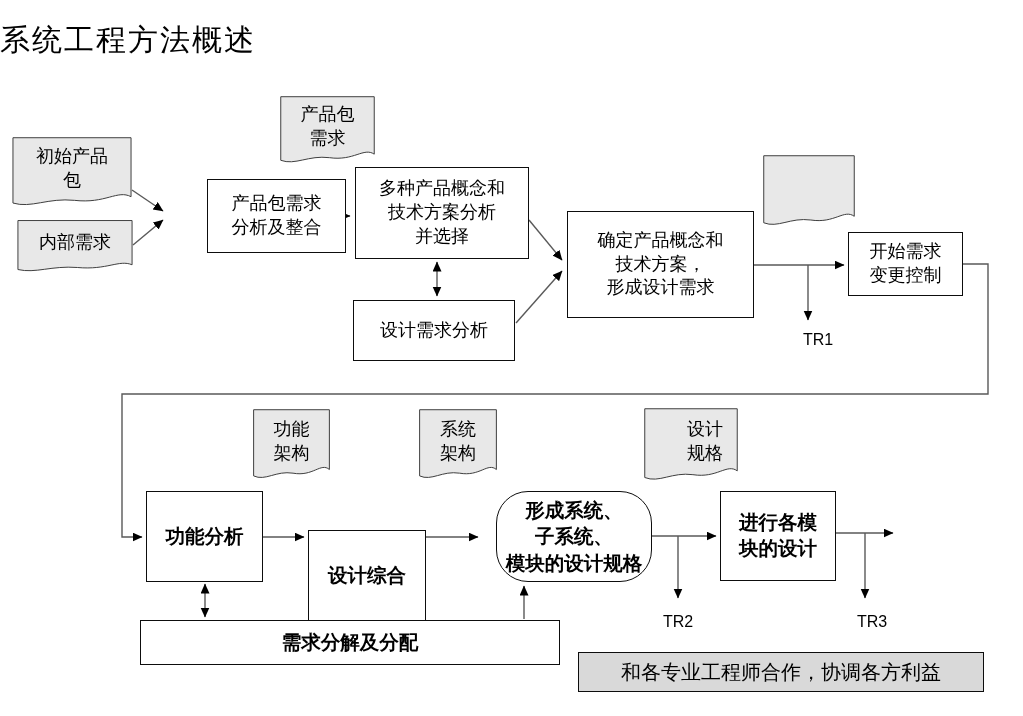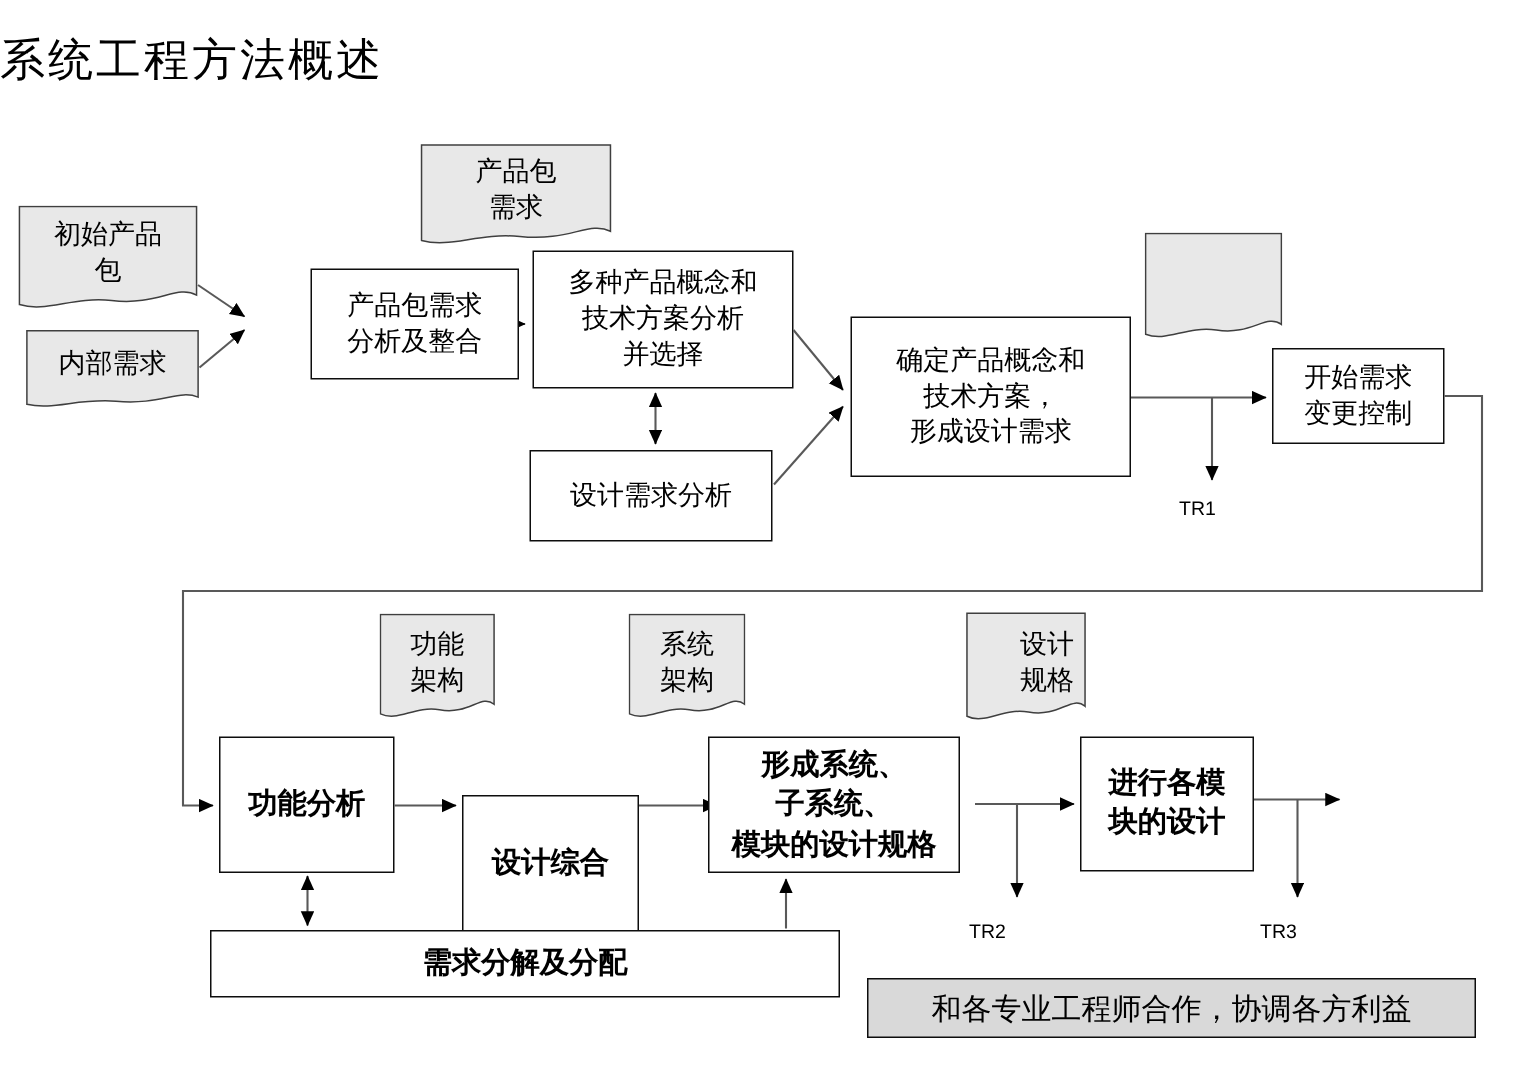--- a/index.html
+++ b/index.html
@@ -15,39 +15,39 @@
     position:absolute;display:flex;align-items:center;justify-content:center;
     text-align:center;box-sizing:border-box;
   }
   .node span{white-space:pre-line;position:relative;}
   .rect{background:#ffffff;border:1.6px solid #0d0d0d;font-size:18px;line-height:1.32;}
   .rect.bold{font-weight:700;font-size:19.5px;line-height:1.35;}
   .doc{font-size:18px;line-height:1.32;}
   .doc > svg{position:absolute;left:0;top:0;width:100%;height:100%;}
   .doc > span{padding-bottom:12px;}
   .note{background:#d9d9d9;border:1.5px solid #0d0d0d;font-size:20px;}
-  .tr{position:absolute;font-size:13px;width:64px;}
+  .tr{position:absolute;font-size:16px;width:64px;text-align:center;}
   .connectors{position:absolute;left:0;top:0;width:1023px;height:716px;}
 
   
   .n-d1{left:12px;  top:137px; width:120px; height:76px;}
   .n-d2{left:17px;  top:220px; width:116px; height:57px;}
-  .n-d3{left:280px; top:96px;  width:128px; height:74px;}
+  .n-d3{left:280px; top:96px;  width:95px; height:74px;}
   .n-d4{left:763px; top:155px; width:92px;  height:78px;}
   .n-d5{left:253px; top:409px; width:77px;  height:77px;}
   .n-d6{left:419px; top:409px; width:78px;  height:77px;}
-  .n-d7{left:644px; top:408px; width:80px;  height:80px;padding-left:28px;}
+  .n-d7{left:644px; top:408px; width:94px;  height:80px;padding-left:28px;}
   .n-r1{left:171px; top:179px; width:139px; height:74px;margin-left:36px;}
   .n-r2{left:355px; top:167px; width:174px; height:92px;}
   .n-r3{left:353px; top:300px; width:162px; height:61px;}
   .n-r4{left:567px; top:211px; width:187px; height:107px;}
   .n-r5{left:848px; top:232px; width:115px; height:64px;}
   .n-r6{left:146px; top:491px; width:117px; height:91px;}
   .n-r7{left:308px; top:491px; width:118px; height:91px;margin-top:39px;}
-  .n-r8{left:472px; top:491px; width:168px; height:91px;}
+  .n-r8{left:496px; top:491px; width:156px; height:91px;border-radius:32px;}
   .n-r9{left:720px; top:491px; width:116px; height:90px;font-family:Liberation Serif, serif;}
   .n-r10{left:140px;top:620px; width:420px; height:45px;}
   .n-r11{left:578px;top:652px; width:406px; height:40px;}
   .n-tr1{left:786px;top:331px;}
   .n-tr2{left:646px;top:613px;}
   .n-tr3{left:840px;top:613px;}
 </style>
 </head>
 <body>
 

